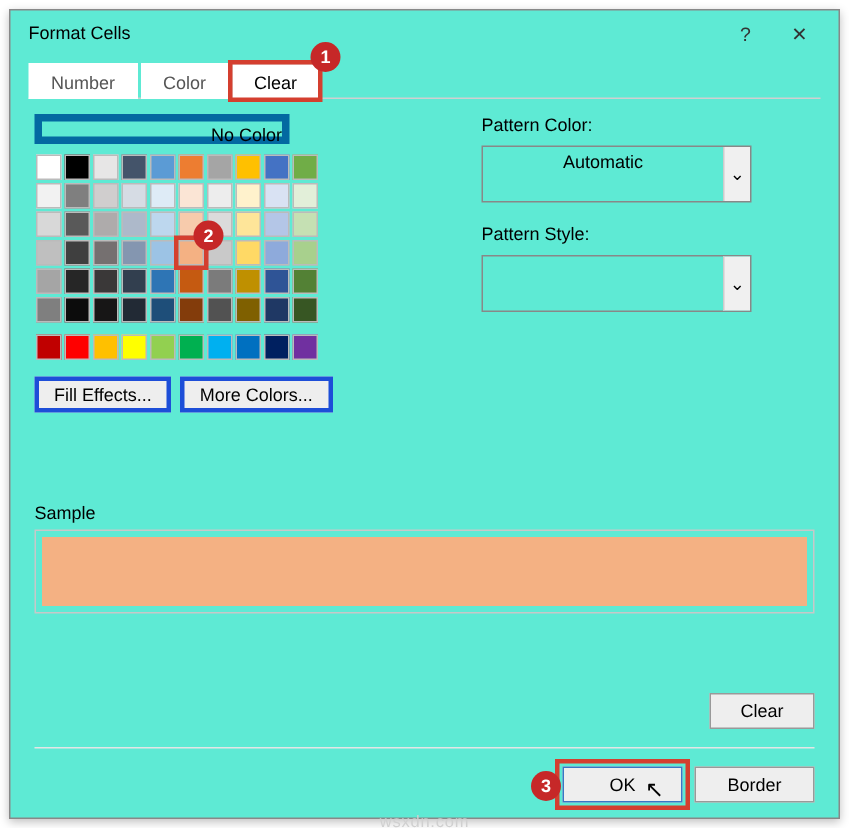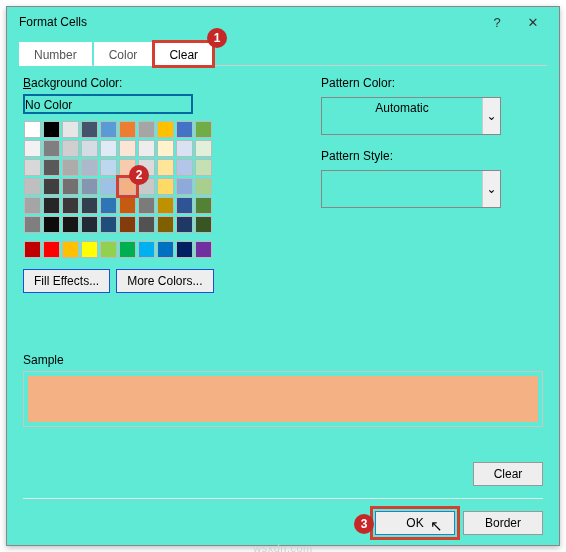--- a/index.html
+++ b/index.html
@@ -10,28 +10,28 @@
 .tb-btn { width: 36px; height: 24px; display: flex; align-items: center; justify-content: center; color: #333; font-size: 13px; }
 .tabs { display: flex; border-bottom: 1px solid #d0d0d0; margin: 4px 12px 0 12px; }
 .tab { padding: 5px 14px 4px 14px; border: 1px solid transparent; border-bottom: none; margin-right: 2px; position: relative; top: 1px; background: #fff; color: #555; cursor: pointer; display:flex; align-items:center; gap:4px;}
 .tab.active { border-color: #d0d0d0; color: #000; background: #fff; }
 .tab .marker { position: absolute; top: -15px; right: -15px; width: 20px; height: 20px; border-radius: 50%; background: #c62828; color: #fff; display: flex; align-items: center; justify-content: center; font-weight: bold; font-size: 12px; }
 .tab.active.highlight { outline: 3px solid #d43f2f; outline-offset: -1px; }
 .body { padding: 10px 16px 0 16px; display: flex; gap: 28px; }
 .col-left { flex: 0 0 270px; }
 .col-right { flex: 1; }
 .label { margin-bottom: 4px; }
-.nocolor { width: 170px; height: 20px; border: 2px solid #0369a1; text-align: left; line-height: 18px; margin-bottom: 6px; cursor: pointer; }
+.nocolor { width: 170px; height: 20px; border: 5px solid #0369a1; text-align: right; line-height: 18px; margin-bottom: 6px; cursor: pointer; }
 .swatch-block { margin-bottom: 6px; position: relative; }
 .row { display: flex; }
 .sw { width: 17px; height: 17px; margin: 1px; border: 1px solid #bbb; cursor: pointer; }
 .sw.sel { outline: 3px solid #d43f2f; outline-offset: 0px; z-index: 2; position: relative; }
 .sw .marker { position: absolute; top: -14px; right: -14px; width: 20px; height: 20px; border-radius: 50%; background: #c62828; color: #fff; display: flex; align-items: center; justify-content: center; font-weight: bold; font-size: 12px; z-index:3;}
 .btn-row { display: flex; gap: 6px; margin-top: 10px; }
-.btn { height: 24px; padding: 0 10px; border: 1px solid #1d4ed8; background: #eee; cursor: pointer; display: flex; align-items: center; }
+.btn { height: 24px; padding: 0 10px; border: 3px solid #1d4ed8; background: #eee; cursor: pointer; display: flex; align-items: center; }
 .dropdown { display: flex; height: 38px; border: 1px solid #888; width: 180px; }
 .dropdown .val { flex: 1; padding: 0 6px; line-height: 20px; text-align: center; }
 .dropdown .arr { width: 18px; border-left: 1px solid #ccc; display: flex; align-items: center; justify-content: center; background: #f0f0f0; }
 .sample-wrap { margin: 60px 16px 0 16px; }
 .sample-box { border: 1px solid #c8c8c8; height: 56px; padding: 4px; margin-top: 2px; }
 .sample-fill { width: 100%; height: 100%; }
 .bottom-bar { position: absolute; bottom: 10px; right: 16px; left: 16px; }
 .clear-row { display: flex; justify-content: flex-end; margin-bottom: 12px; border-bottom: 1px solid #e5e5e5; padding-bottom: 12px; }
 .dlg-btns { display: flex; justify-content: flex-end; gap: 8px; align-items: center; position: relative; }
 .dlg-btn { width: 80px; height: 24px; border: 1px solid #999; background: #eee; cursor: pointer; display: flex; align-items: center; justify-content: center; position: relative; }
@@ -56,23 +56,20 @@
     <div class="tab">Number</div>
     <div class="tab">Color</div>
     <div class="tab active highlight">
       <span>Clear</span>
       <span class="marker">1</span>
     </div>
   </div>
 
   <div class="body">
     <div class="col-left">
-      <div class="label">
-        <span class="underline">B</span><span>ackground Color:</span>
-      </div>
       <div class="nocolor">No Color</div>
       <div class="swatch-block" id="theme-grid">
           <div class="row">
             <div class="sw" style="background: rgb(255, 255, 255);"></div>
             <div class="sw" style="background: rgb(0, 0, 0);"></div>
             <div class="sw" style="background: rgb(231, 230, 230);"></div>
             <div class="sw" style="background: rgb(68, 84, 106);"></div>
             <div class="sw" style="background: rgb(91, 155, 213);"></div>
             <div class="sw" style="background: rgb(237, 125, 49);"></div>
             <div class="sw" style="background: rgb(165, 165, 165);"></div>

